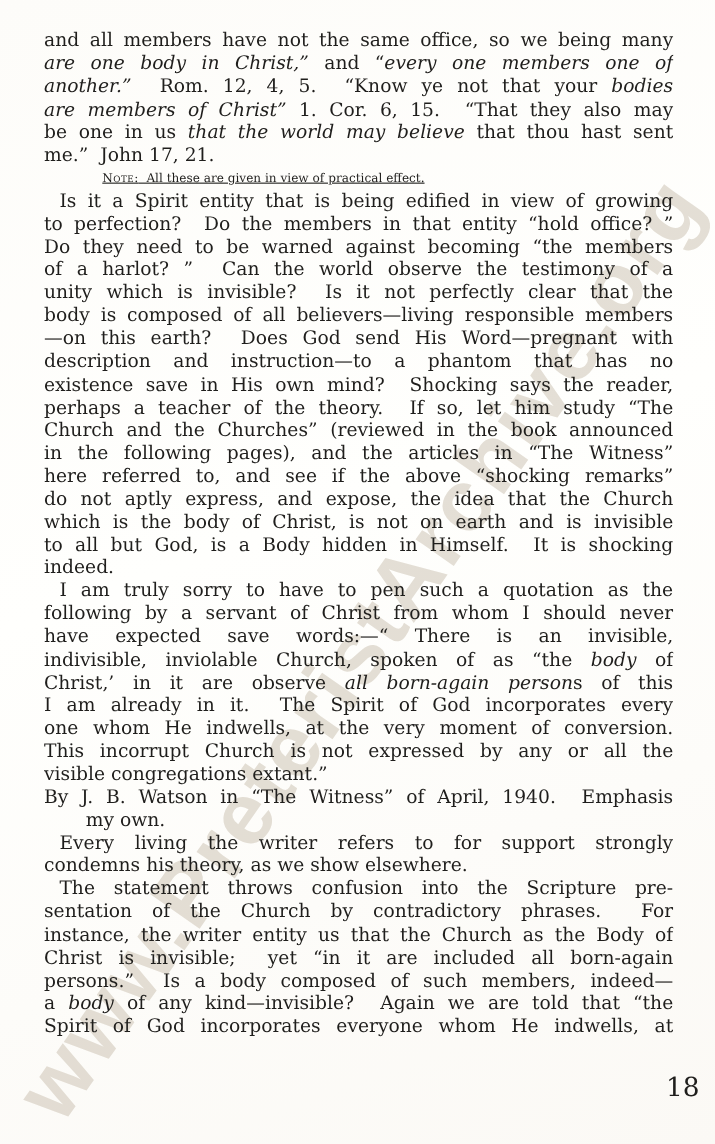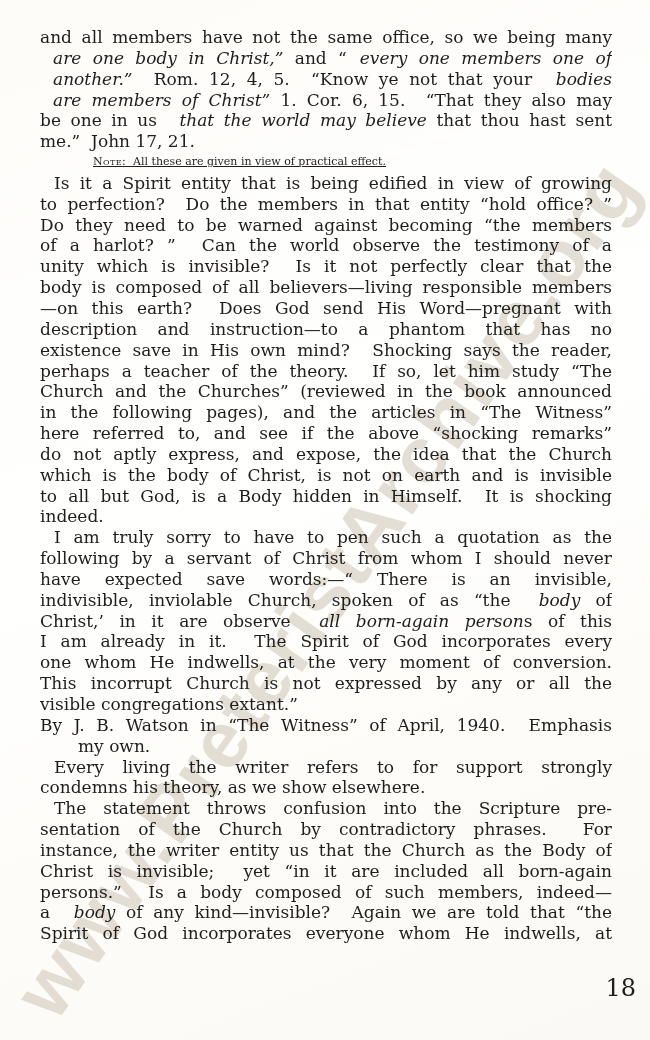--- a/index.html
+++ b/index.html
@@ -53,21 +53,21 @@
   .line.note {
     font-size: 11px;
     padding-left: 53px;
     text-align-last: left;
     text-decoration: underline;
   }
   .line.myown {
     padding-left: 38px;
     text-align-last: left;
   }
-  .i { font-style: italic; margin-left: 13px; }
+  .i { font-style: italic; }
   .sc { font-variant: small-caps; letter-spacing: 0.4px; }
   .page-number {
     position: absolute;
     left: 0;
     right: 14px;
     top: 974px;
     text-align: right;
     font-size: 24px;
     z-index: 2;
   }

